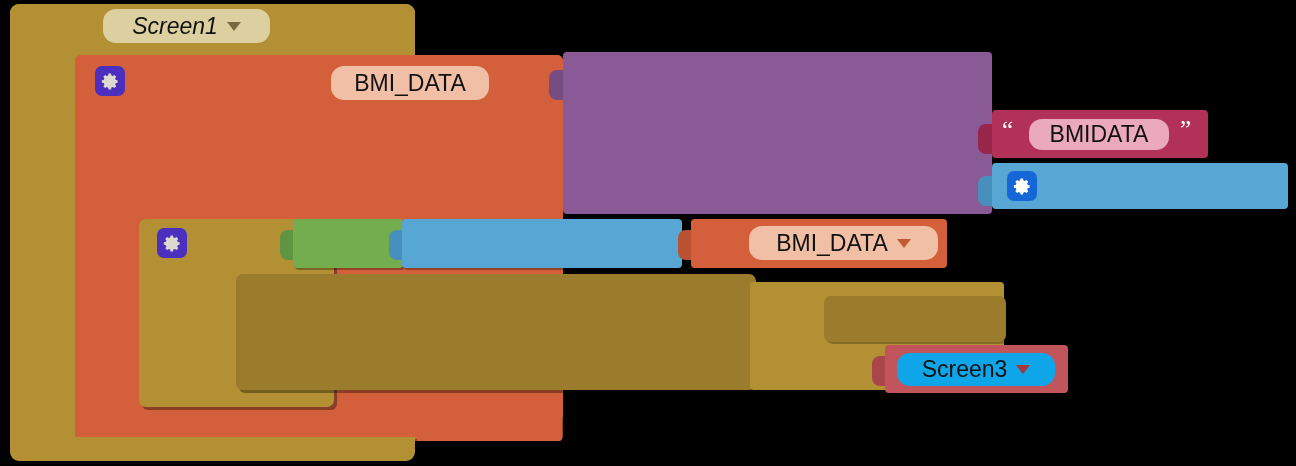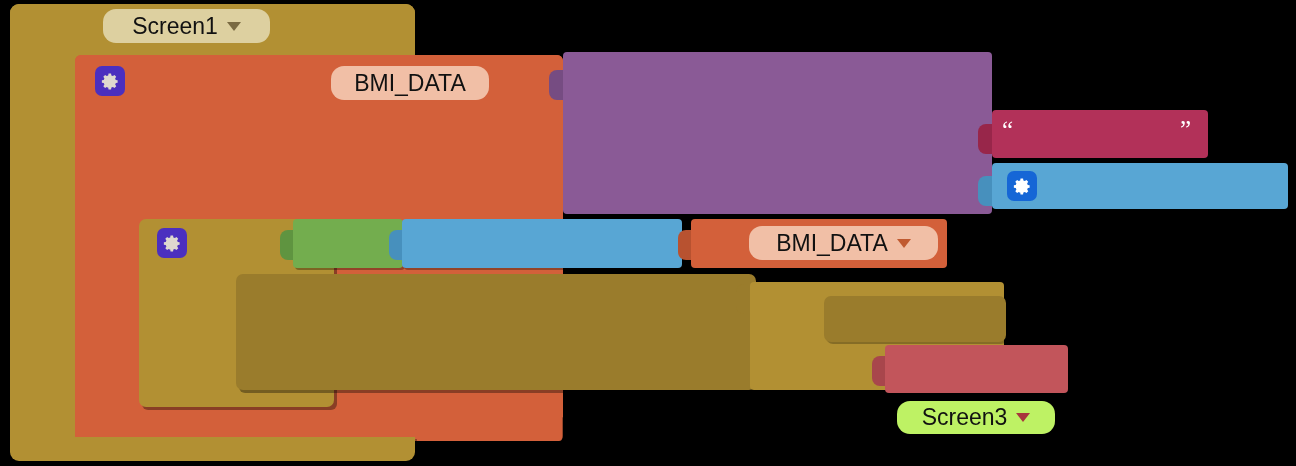--- a/index.html
+++ b/index.html
@@ -27,21 +27,21 @@
   .c-red    {background:#c2555b;}
   .c-red-d  {background:#a8464c;}
 
   
   .field{position:absolute;border-radius:13px;display:flex;align-items:center;
          justify-content:center;box-sizing:border-box;}
   .field .ftxt{color:#111;font-size:23px;line-height:1;white-space:nowrap;}
   .f-gold  {background:#ddd0a0;}
   .f-purple{background:#c3aecb;}
   .f-orange{background:#f1bfa6;}
-  .f-pink  {background:#bef264;margin-top:48px;}
+  .f-pink  {background:#0ea5e9;}
   .f-crimson{background:#eba9bd;}
 
   .caret{width:0;height:0;border-left:7px solid transparent;
          border-right:7px solid transparent;border-top:9px solid #7a6a42;
          margin-left:9px;}
   .caret.p{border-top-color:#6e5a78;}
   .caret.o{border-top-color:#c05a30;}
   .caret.r{border-top-color:#a8363d;}
 
   
@@ -65,21 +65,21 @@
   
   <div class="blk c-gold" style="left:10px;top:4px;width:405px;height:452px;border-radius:9px;
               box-shadow:2px 2px 0 rgba(0,0,0,.3);"></div>
   
   <div class="blk c-gold" style="left:10px;top:4px;width:405px;height:50px;border-radius:9px 9px 0 0;"></div>
   
   <div class="blk c-gold" style="left:10px;top:406px;width:405px;height:50px;border-radius:0 0 9px 9px;"></div>
 
   <span class="lbl" style="left:25px;top:17px;">when</span>
 
-  <div class="field f-gold" style="left:103px;top:9px;width:167px;height:34px;">
+  <div class="field f-gold" style="left:103px;top:9px;width:167px;height:34px;font-style:italic;">
     <span class="ftxt">Screen1</span>
     <span class="caret"></span>
   </div>
 
   <span class="lbl" style="left:282px;top:17px;">.Initialize</span>
 
   <span class="lbl" style="left:25px;top:70px;">do</span>
 
   
   <div class="shadow" style="left:78px;top:58px;width:488px;height:382px;"></div>
@@ -118,20 +118,23 @@
 
   <span class="lbl" style="left:908px;top:126px;">tag</span>
 
   <span class="lbl" style="left:697px;top:179px;">valueIfTagNotThere</span>
 
   
   <div class="socket c-crimson-d" style="left:978px;top:124px;height:30px;width:16px;border-radius:8px 0 0 8px;"></div>
   <div class="blk c-crimson" style="left:992px;top:110px;width:216px;height:48px;border-radius:4px;
               box-shadow:2px 2px 0 rgba(0,0,0,.3);"></div>
   <span class="quote" style="left:1002px;top:117px;">“</span>
+  <div class="field f-crimson" style="left:1029px;top:119px;width:140px;height:31px;">
+    <span class="ftxt">BMIDATA</span>
+  </div>
   <span class="quote" style="left:1180px;top:117px;">”</span>
 
   
   <div class="socket c-blue-d" style="left:978px;top:176px;height:30px;width:16px;border-radius:8px 0 0 8px;"></div>
   <div class="blk c-blue" style="left:992px;top:163px;width:296px;height:46px;border-radius:4px;
               box-shadow:2px 2px 0 rgba(0,0,0,.3);"></div>
   <div class="gear bluebg" style="left:1007px;top:171px;">
     <svg viewBox="0 0 24 24">
       <path fill="#fff" d="M12 8.2a3.8 3.8 0 1 0 0 7.6 3.8 3.8 0 0 0 0-7.6zm0 5.9a2.1 2.1 0 1 1 0-4.2 2.1 2.1 0 0 1 0 4.2z"></path>
       <path fill="#fff" d="M21 13.6v-3.2l-2.4-.4a6.9 6.9 0 0 0-.8-1.9l1.4-2L17 3.8l-2 1.4a6.9 6.9 0 0 0-1.9-.8L12.7 2H9.5l-.4 2.4a6.9 6.9 0 0 0-1.9.8l-2-1.4L2.9 6.1l1.4 2a6.9 6.9 0 0 0-.8 1.9L1.1 10.4v3.2l2.4.4c.2.7.5 1.3.8 1.9l-1.4 2 2.3 2.3 2-1.4c.6.4 1.2.6 1.9.8l.4 2.4h3.2l.4-2.4c.7-.2 1.3-.5 1.9-.8l2 1.4 2.3-2.3-1.4-2c.4-.6.6-1.2.8-1.9l2.4-.4z"></path>

